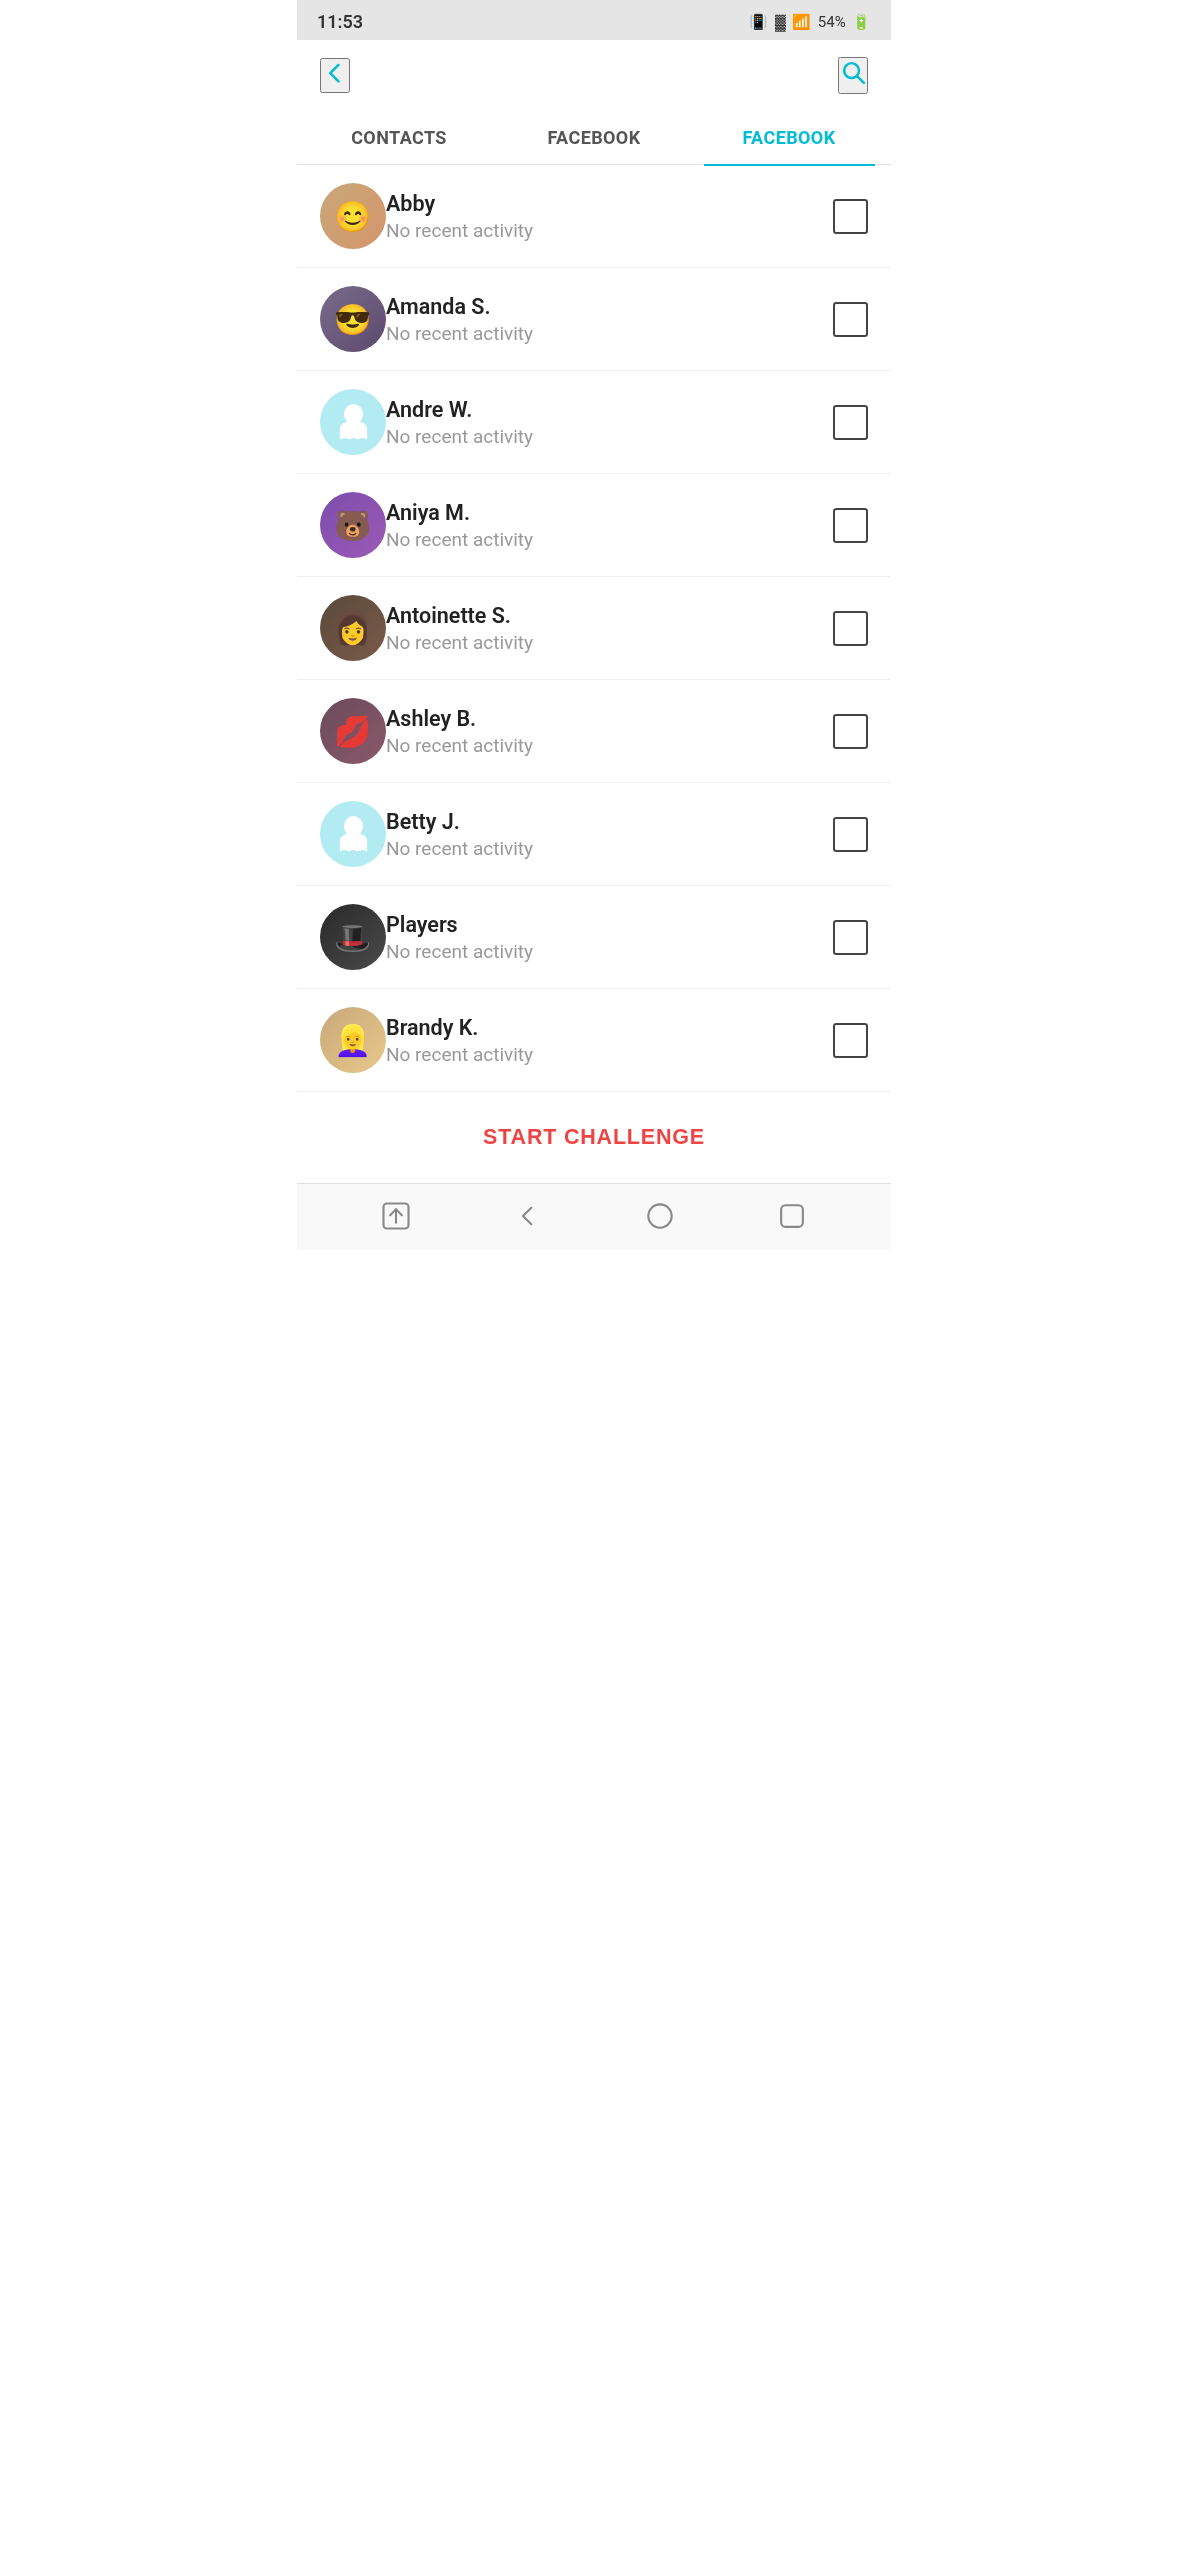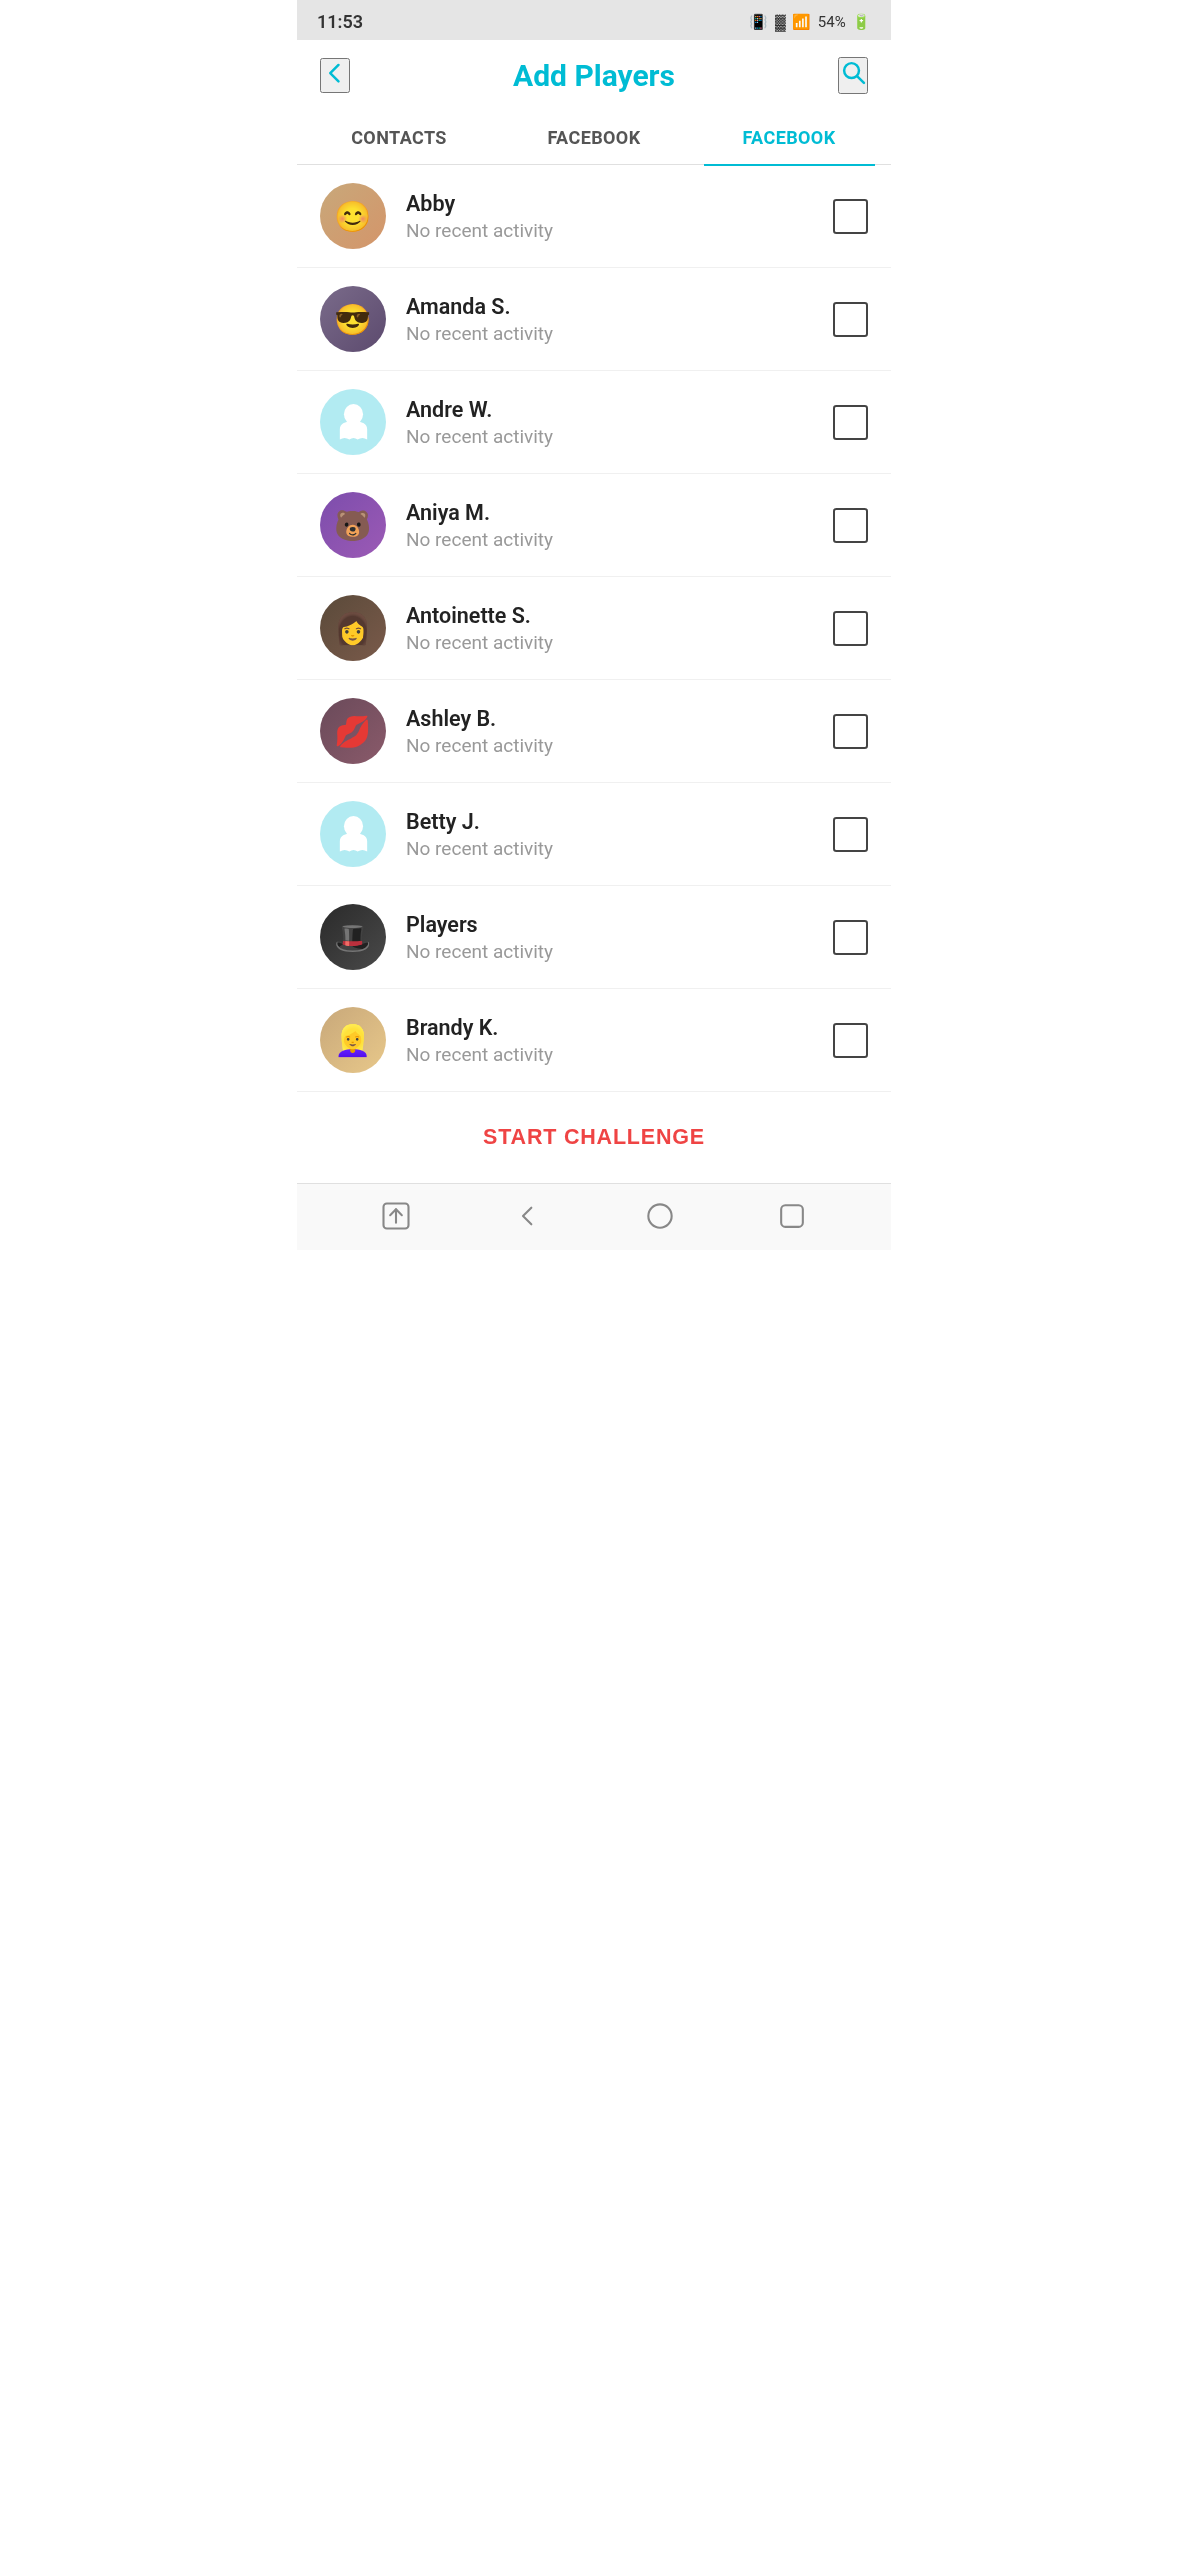--- a/index.html
+++ b/index.html
@@ -171,21 +171,20 @@
     }
     .avatar-bhailal {
       background: linear-gradient(135deg, #2a2a2a, #4a4a4a);
     }
     .avatar-brandy {
       background: linear-gradient(135deg, #c8a87a, #e8c88a);
     }
 
     .friend-info {
       flex: 1;
-      padding-left: 20px;
     }
 
     .friend-name {
       font-size: 21.5px;
       font-weight: 600;
       color: #222;
       margin-bottom: 3.3px;
     }
 
     .friend-activity {
@@ -256,21 +255,20 @@
     <span>🔋</span>
   </div>
 </div>
 
 <div class="header">
   <button class="back-btn">
     <svg width="26.4" height="26.4" viewBox="0 0 32 32" fill="none" xmlns="http://www.w3.org/2000/svg">
       <path d="M20 6L10 16L20 26" stroke="#00bcd4" stroke-width="3" stroke-linecap="round" stroke-linejoin="round"></path>
     </svg>
   </button>
-  <span class="header-title">Add Players</span>
   <button class="search-btn">
     <svg width="26.4" height="26.4" viewBox="0 0 32 32" fill="none" xmlns="http://www.w3.org/2000/svg">
       <circle cx="14" cy="14" r="9" stroke="#00bcd4" stroke-width="3"></circle>
       <line x1="21" y1="21" x2="29" y2="29" stroke="#00bcd4" stroke-width="3" stroke-linecap="round"></line>
     </svg>
   </button>
 </div>
 
 <div class="tabs">
   <div class="tab">CONTACTS</div>

